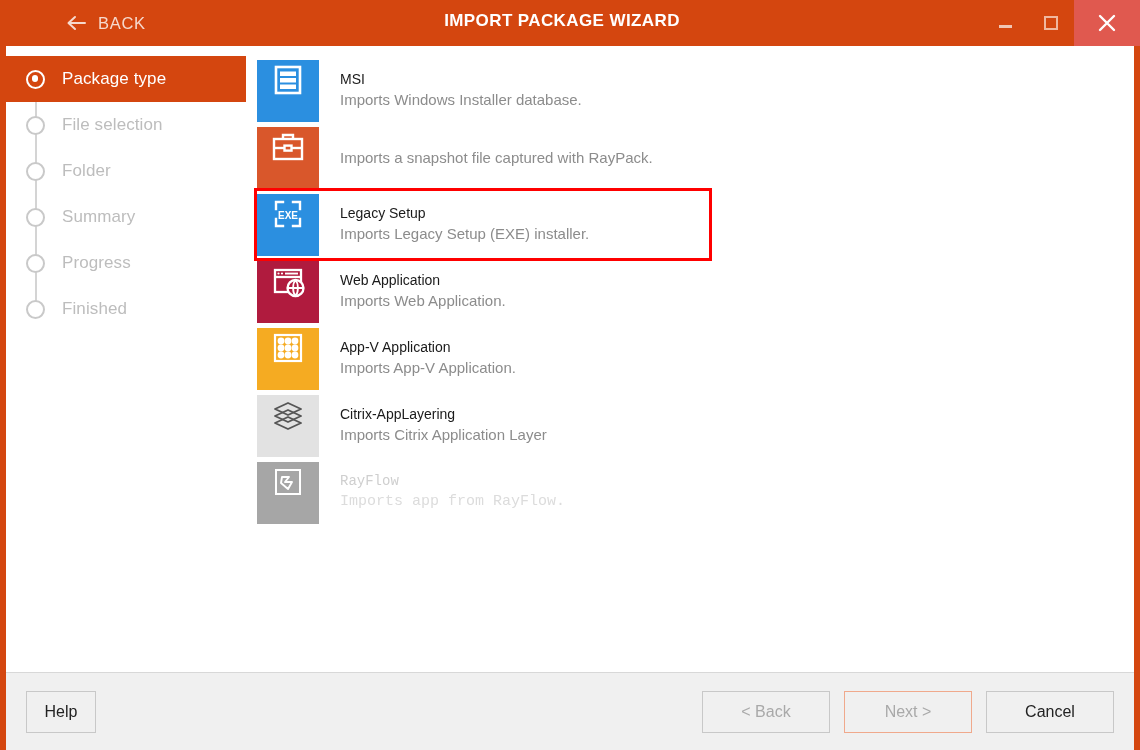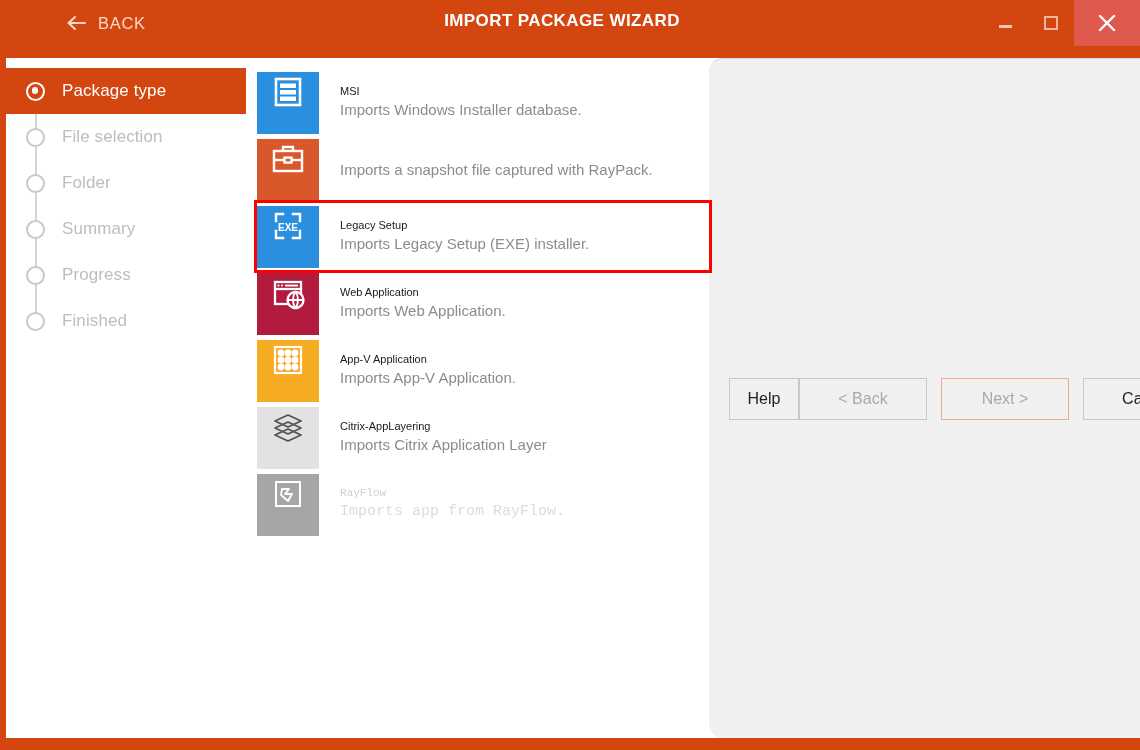--- a/index.html
+++ b/index.html
@@ -60,23 +60,23 @@
     width: 66px;
     background: #e0594f;
   }
   .min-glyph { width: 13px; height: 3px; background: #f0c6b4; display:block; margin-top: 7px; }
   .max-glyph { width: 14px; height: 14px; border: 2px solid #f0b79f; display:block; }
   .close-glyph { width: 20px; height: 20px; display:block; }
 
   
   .body-area {
     flex: 1 1 auto;
-    margin: 12px 6px;
+    margin: 0 6px;
     background: #ffffff;
-    display: flex; flex-direction: row;
+    display: flex; flex-direction: column;
     min-height: 0;
   }
   .content {
     flex: 1 1 auto;
     display: flex;
     min-height: 0;
   }
 
   
   .sidebar {
@@ -145,41 +145,40 @@
     outline: 3px solid #ff0000;
     outline-offset: 0px;
   }
   .pkg-icon {
     flex: 0 0 62px;
     width: 62px; height: 62px;
     display: flex; align-items: flex-start; justify-content: center;
   }
   .pkg-text { margin-left: 21px; }
   .pkg-title {
-    font-size: 11px;
+    font-size: 14px;
     color: #1a1a1a;
     line-height: 1.35;
   }
   .pkg-desc {
     font-size: 15px;
     color: #8c8c8c;
     line-height: 1.35;
     margin-top: 1px;
   }
   .pkg-item.disabled .pkg-title { color: #cfcfcf; }
   .pkg-item.disabled .pkg-desc { color: #dcdcdc; text-align: right; }
 
   
   .footer {
     flex: 0 0 78px;
     background: #f0f0f0;
     border-top: 1px solid #d8d8d8;
     display: flex; align-items: center;
     padding: 0 20px;
-    border-radius: 14px;
   }
   .btn {
     height: 42px;
     border: 1px solid #c8c8c8;
     background: #f0f0f0;
     font-family: "Liberation Sans", sans-serif;
     font-size: 16px;
     color: #222222;
     cursor: pointer;
   }

